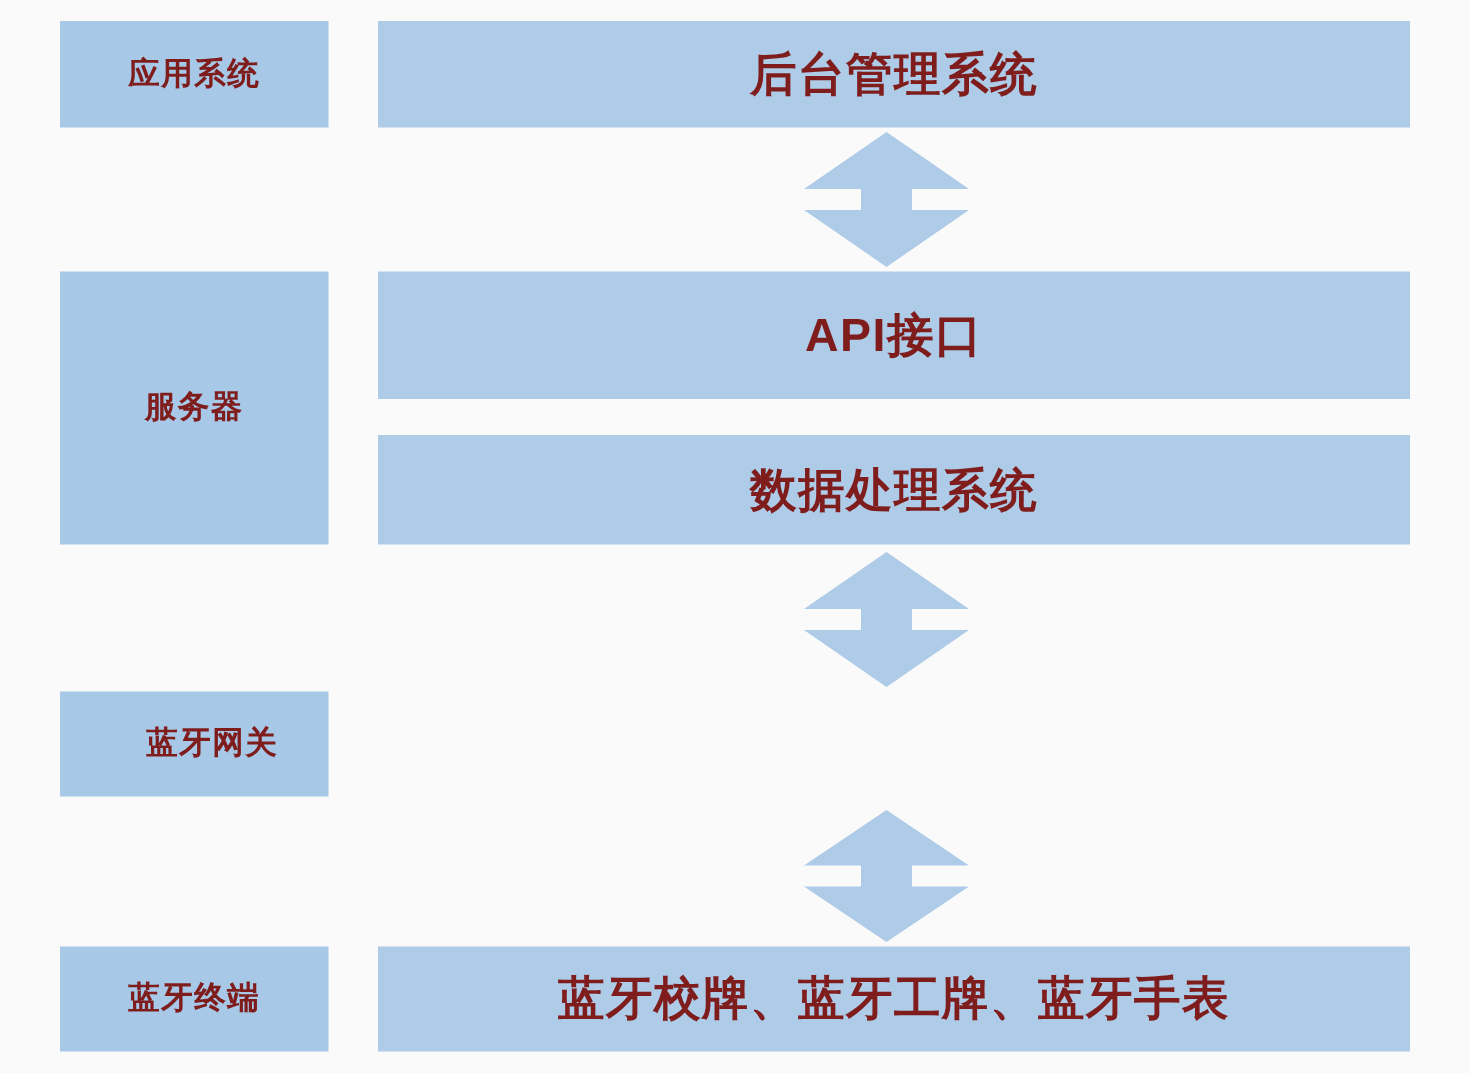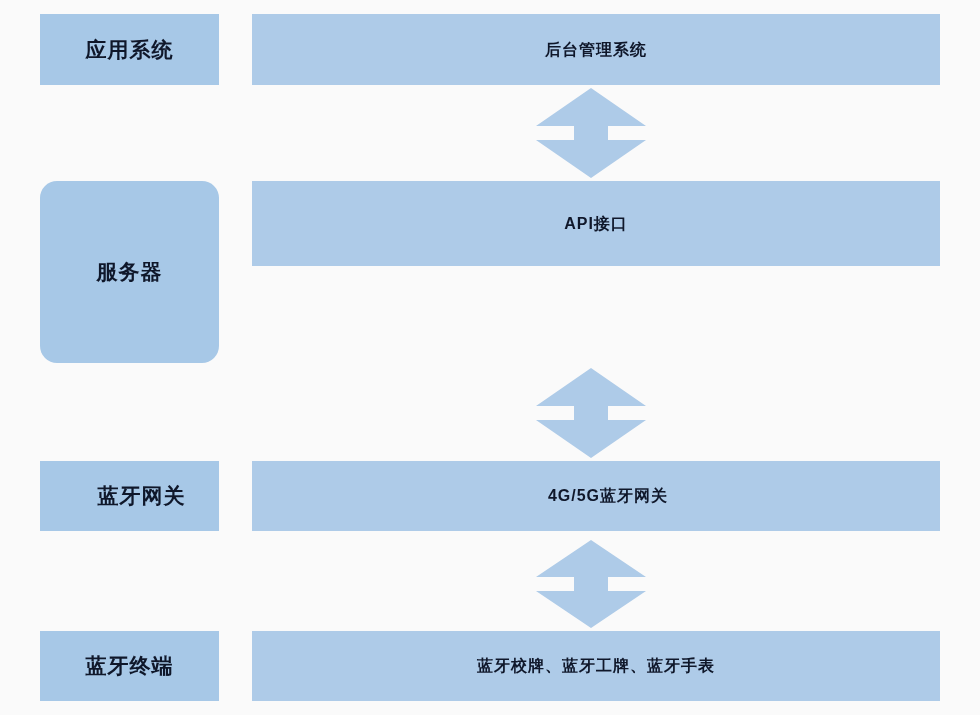--- a/index.html
+++ b/index.html
@@ -21,45 +21,45 @@
     background: #fafafa;
   }
 
   
   .block {
     position: absolute;
     box-sizing: border-box;
     display: flex;
     align-items: center;
     justify-content: center;
-    color: #0f172a;
+    color: #7f1d1d;
     font-weight: bold;
     letter-spacing: 1px;
     text-align: center;
     line-height: 1.2;
     user-select: none;
   }
   .block.left {
     background: #a7c8e7;
     font-size: 21px;
   }
   .block.right {
     background: #aecbe8;
-    font-size: 16px;
+    font-size: 31px;
     text-align: right;
   }
 
   
   .col-left  { left: 40px;  width: 179px; }
   .col-right { left: 252px; width: 688px; }
 
   
   .row1 { top: 14px;  height: 71px; }
   
-  .row2-label { top: 181px; height: 182px; border-radius: 17px; }
+  .row2-label { top: 181px; height: 182px; }
   
   .row2a { top: 181px; height: 85px; }
   .row2b { top: 290px; height: 73px; }
   
   .row3 { top: 461px; height: 70px; padding-left: 24px; }
   
   .row4 { top: 631px; height: 70px; }
 
   
   .arrow {
@@ -84,30 +84,30 @@
   <div class="arrow arrow-1">
     <svg viewBox="0 0 110 90" preserveAspectRatio="none" aria-hidden="true">
       <path d="M55 0 L110 38 L72 38 L72 52 L110 52 L55 90 L0 52 L38 52 L38 38 L0 38 Z" fill="#aecbe8"></path>
     </svg>
   </div>
 
   <div class="block left col-left row2-label">服务器</div>
 
   <div class="block right col-right row2a">API接口</div>
 
+  <div class="block right col-right row2b">数据处理系统</div>
 
   <div class="arrow arrow-2">
     <svg viewBox="0 0 110 90" preserveAspectRatio="none" aria-hidden="true">
       <path d="M55 0 L110 38 L72 38 L72 52 L110 52 L55 90 L0 52 L38 52 L38 38 L0 38 Z" fill="#aecbe8"></path>
     </svg>
   </div>
 
   <div class="block left col-left row3">蓝牙网关</div>
 
-  <div class="block right col-right row3">4G/5G蓝牙网关</div>
 
   <div class="arrow arrow-3">
     <svg viewBox="0 0 110 88" preserveAspectRatio="none" aria-hidden="true">
       <path d="M55 0 L110 37 L72 37 L72 51 L110 51 L55 88 L0 51 L38 51 L38 37 L0 37 Z" fill="#aecbe8"></path>
     </svg>
   </div>
 
   <div class="block right col-right row4">蓝牙校牌、蓝牙工牌、蓝牙手表</div>
 
   <div class="block left col-left row4">蓝牙终端</div>

